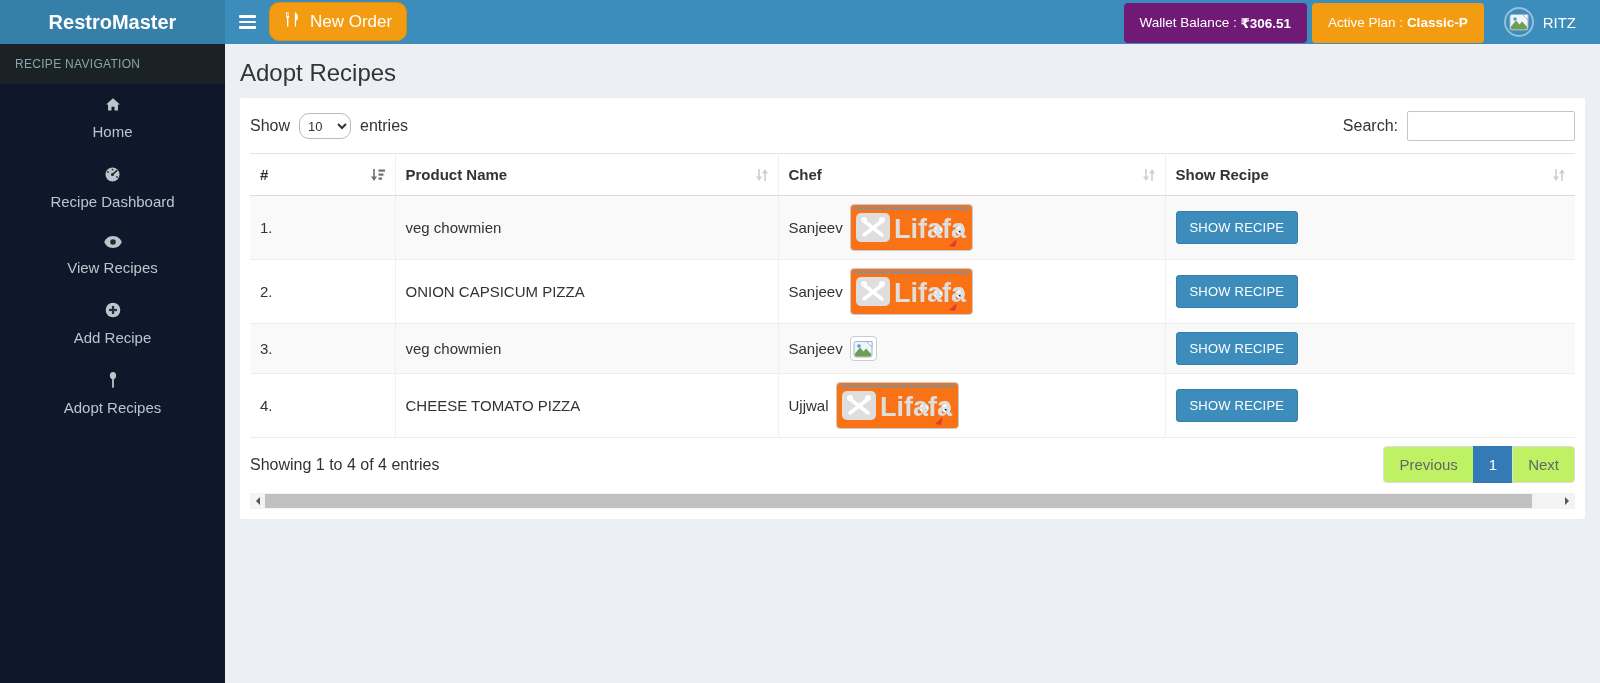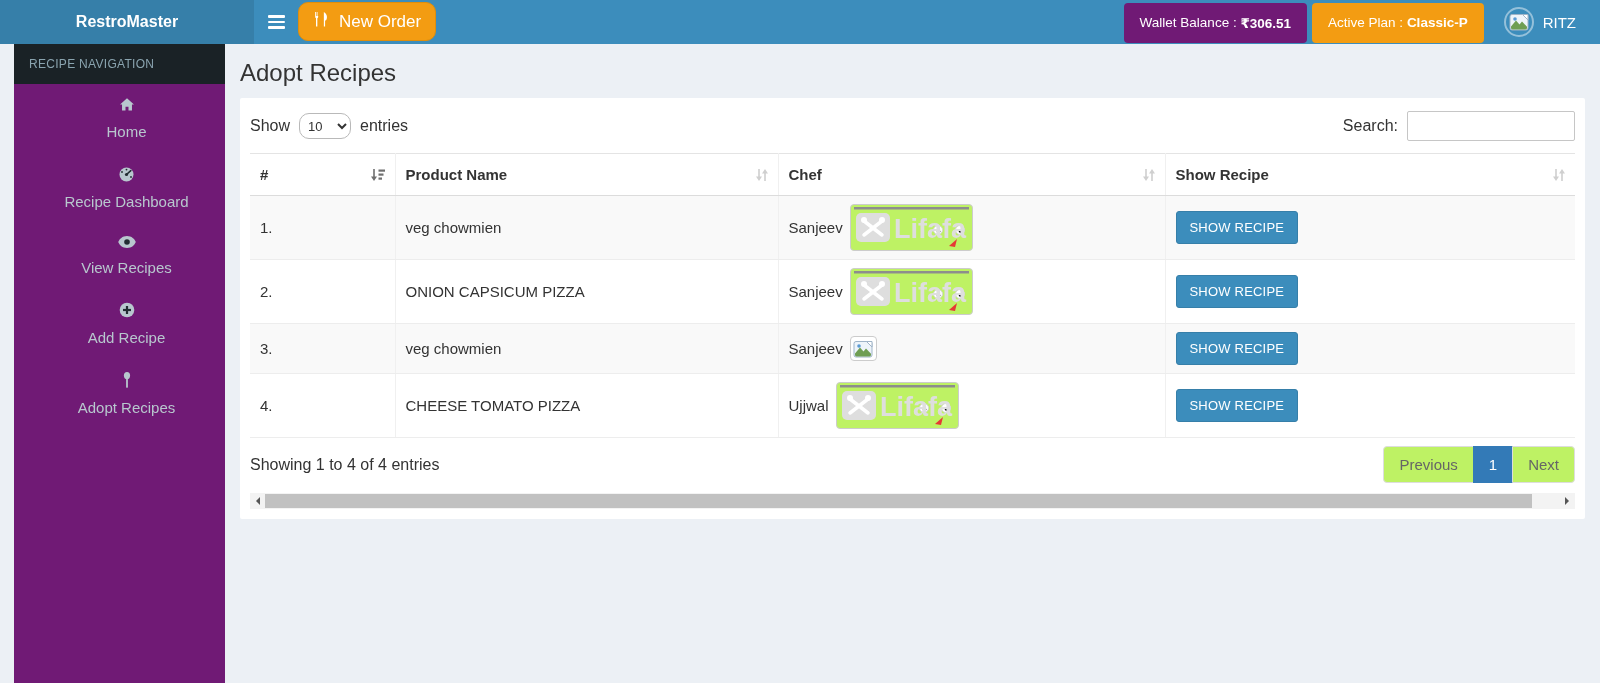--- a/index.html
+++ b/index.html
@@ -10,22 +10,22 @@
     overflow: hidden;
     position: relative;
     color: #333;
   }
   
   .navbar {
     position: absolute; top: 0; left: 0; right: 0; height: 44px;
     background: #3c8dbc; display: flex; align-items: stretch; z-index: 10;
   }
   .brand {
-    width: 254px; background: #367fa9; color: #fff;
-    font-size: 16px; font-weight: bold;
+    width: 225px; background: #367fa9; color: #fff;
+    font-size: 20px; font-weight: bold;
     display: flex; align-items: center; justify-content: center;
     cursor: pointer; flex: none;
   }
   .hamburger {
     width: 44px; display: flex; flex-direction: column;
     align-items: center; justify-content: center; gap: 3px; cursor: pointer;
   }
   .hamburger i { display:block; width: 17px; height: 2.5px; background: #fff; border-radius: 1px; }
   .new-order {
     margin: 2px 0 3px 0; background: #f39c12; border: 1px solid #e08e0b;
@@ -37,21 +37,21 @@
     height: 40px; margin-top: 1px; display: flex; align-items: center;
     padding: 0 16px; border-radius: 4px; color: #fff; font-size: 13.5px;
     cursor: pointer; white-space: pre;
   }
   .badge-green { background: #701a75; }
   .badge-orange { background: #f39c12; margin-left: 5px; }
   .nav-user { display: flex; align-items: center; gap: 9px; color: #fff; font-size: 15px; margin-left: 20px; cursor: pointer; }
   .avatar { width: 30px; height: 30px; border-radius: 50%; border: 2px solid rgba(255,255,255,.45);
             display: flex; align-items: center; justify-content: center; }
   
-  .sidebar { position: absolute; top: 44px; left: 14px; bottom: 0; width: 225px; background: #701a75; }
+  .sidebar { position: absolute; top: 44px; left: 0; bottom: 0; width: 225px; background: #0f172a; }
   .sidebar-header { background: #1a2226; color: #8aa4af; font-size: 12px; padding: 13px 15px; letter-spacing: .3px; }
   .side-item { display: flex; align-items: center; gap: 11px; padding: 13px 15px; color: #b8c7ce; font-size: 15px; cursor: pointer; flex-direction: column; }
   .side-icon { width: 20px; display: flex; justify-content: center; align-items: center; flex: none; }
   
   .content { position: absolute; top: 44px; left: 225px; right: 0; bottom: 0; background: #ecf0f5; overflow: hidden; }
   .page-title { font-size: 24px; font-weight: 400; color: #333; margin: 15px 15px 11px 15px; }
   .panel { background: #fff; margin: 0 15px; padding: 10px; border-radius: 2px; }
   
   .controls { display: flex; justify-content: space-between; align-items: center; padding: 3px 0 12px 0; }
   .length-ctl, .search-ctl { display: flex; align-items: center; gap: 9px; font-size: 16px; color: #333; }
@@ -60,21 +60,21 @@
   .search-box { width: 168px; height: 30px; border: 1px solid #c6c6c6; border-radius: 2px; padding: 0 7px; font-size: 14px; }
   
   table.data { width: 100%; border-collapse: collapse; font-size: 15px; color: #333; table-layout: fixed; }
   th { font-weight: bold; text-align: left; padding: 12px 30px 12px 10px;
        border-top: 1px solid #e4e4e4; border-bottom: 1px solid #dcdcdc; position: relative; cursor: pointer; }
   th:not(:last-child), td:not(:last-child) { border-right: 1px solid #f0f0f0; }
   td { padding: 8px 10px; vertical-align: middle; border-bottom: 1px solid #ededed; }
   tr.odd { background: #f9f9f9; }
   .sort-wrap { position: absolute; right: 9px; top: 50%; transform: translateY(-50%); display: flex; }
   .chef-cell { display: flex; align-items: center; gap: 7px; }
-  .thumb { width: 123px; height: 47px; border: 1px solid #ccc; border-radius: 4px; background: #bef264;
+  .thumb { width: 123px; height: 47px; border: 1px solid #ccc; border-radius: 4px; background: #f97316;
            display: flex; align-items: center; justify-content: center; flex: none; }
   .mini-thumb { width: 27px; height: 25px; border: 1px solid #ccc; border-radius: 4px; background: #fff;
                 display: flex; align-items: center; justify-content: center; flex: none; }
   .btn-show { background: #3c8dbc; border: 1px solid #367fa9; color: #fff; font-size: 13px;
               letter-spacing: .2px; padding: 8px 13px; border-radius: 3px; cursor: pointer;
               font-family: "Liberation Sans","DejaVu Sans",sans-serif; }
   
   .tfooter { display: flex; justify-content: space-between; align-items: center; margin-top: 8px; }
   .info { font-size: 16px; color: #333; }
   .pagination { display: flex; }

